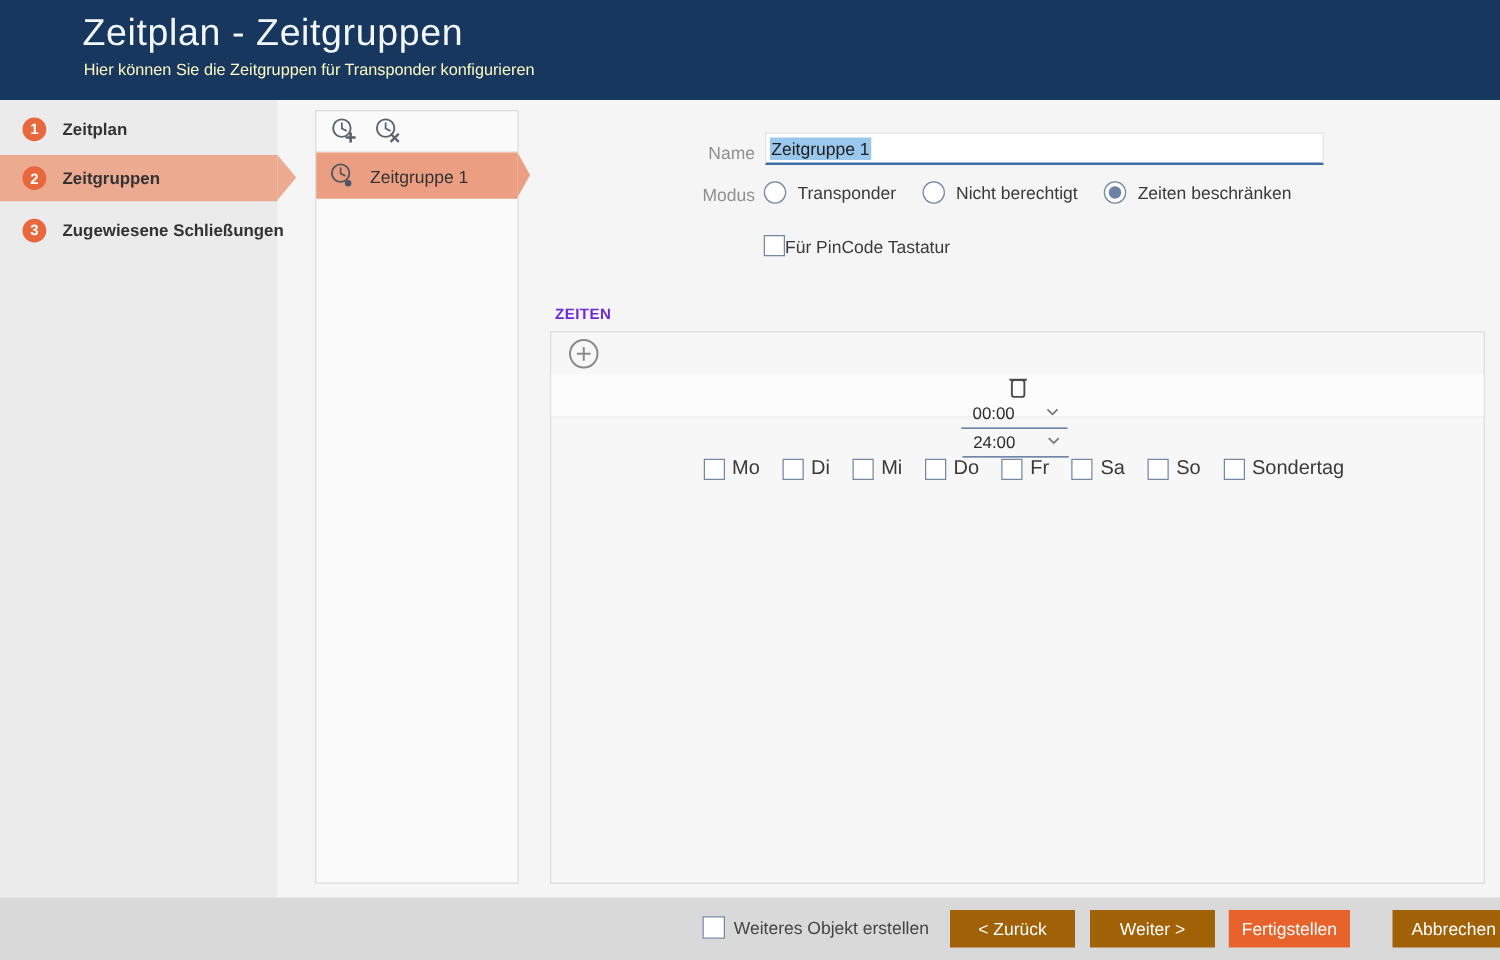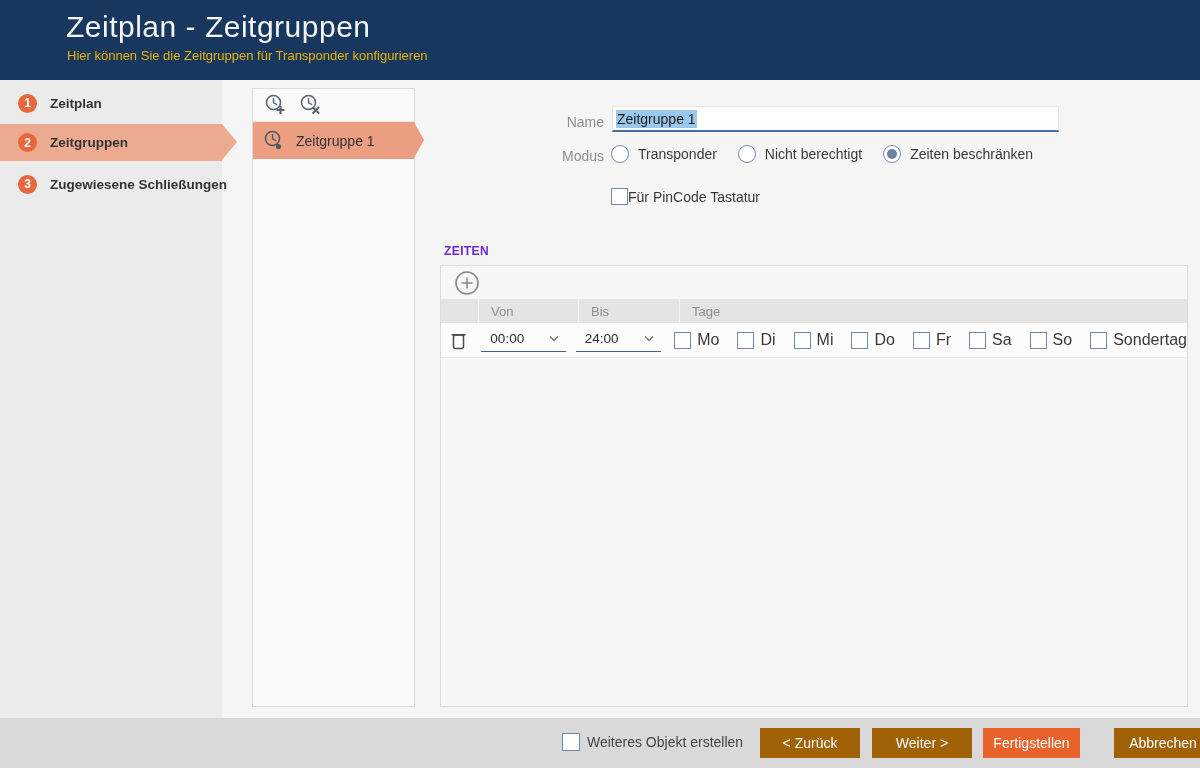--- a/index.html
+++ b/index.html
@@ -14,21 +14,21 @@
   
   .app-header {
     position: absolute; top: 0; left: 0; width: 1200px; height: 80px;
     background: #17375e; color: #fff; padding-left: 44px;
   }
   .app-header .title {
     margin: 10px 0 0 22px; font-size: 30px; font-weight: 300;
     letter-spacing: 0.5px; color: #f4f7fa;
   }
   .app-header .subtitle {
-    margin: 4px 0 0 23px; font-size: 13px; color: #eab308;
+    margin: 4px 0 0 23px; font-size: 13px; color: #fef9c3;
   }
   
   .sidebar {
     position: absolute; top: 80px; left: 0; width: 222px; height: 638px;
     background: #ebebeb;
   }
   .step {
     position: relative; display: flex; align-items: center;
     height: 34px; padding-left: 18px; margin-top: 6px;
   }
@@ -113,21 +113,21 @@
     height: 24px; background: #e4e4e4; display: flex; align-items: center;
     font-size: 13px; color: #8f8f8f;
   }
   .ztable-header .hcell { height: 100%; display: flex; align-items: center; border-right: 1px solid #f3f3f3; }
   .hcell.c0 { width: 38px; }
   .hcell.c1 { width: 100px; padding-left: 12px; }
   .hcell.c2 { width: 101px; padding-left: 12px; }
   .hcell.c3 { flex: 1; padding-left: 12px; border-right: none; }
   .ztable-row {
     height: 35px; background: #fcfcfc; border-bottom: 1px solid #ececec;
-    display: flex; align-items: center;
+    display: flex; align-items: center; flex-direction: column;
   }
   .rcell { display: flex; align-items: center; }
   .rcell.c0 { width: 38px; justify-content: center; }
   .rcell.c1 { width: 100px; padding-left: 5px; }
   .rcell.c2 { width: 101px; padding-left: 6px; }
   .rcell.c3 { flex: 1; padding-left: 10px; gap: 18px; }
   .time-select {
     width: 85px; height: 23px; display: flex; align-items: center; justify-content: space-between;
     border-bottom: 1px solid #44618c; padding: 0 6px 2px 9px; cursor: pointer;
     font-size: 13.5px; color: #2d2d2d; background: transparent;
@@ -232,26 +232,20 @@
 <div class="zeiten-label">ZEITEN</div>
 
 <div class="zeiten-box">
   <div class="zeiten-toolbar">
     <span class="icon-btn">
       <svg width="26" height="26" viewBox="0 0 26 26">
         <circle cx="13" cy="13" r="11" fill="none" stroke="#8a8a8a" stroke-width="1.6"></circle>
         <path d="M13 7.5 V18.5 M7.5 13 H18.5" stroke="#8a8a8a" stroke-width="1.6"></path>
       </svg>
     </span>
-  </div>
-  <div class="ztable-header">
-    <div class="hcell c0"></div>
-    <div class="hcell c1">Von</div>
-    <div class="hcell c2">Bis</div>
-    <div class="hcell c3">Tage</div>
   </div>
   <div class="ztable-row">
     <div class="rcell c0">
       <span class="icon-btn">
         <svg width="15" height="21" viewBox="0 0 15 21">
           <rect x="2.5" y="5" width="10" height="13.5" rx="2" fill="none" stroke="#4a4a4a" stroke-width="1.5"></rect>
           <line x1="0.5" y1="4.8" x2="14.5" y2="4.8" stroke="#4a4a4a" stroke-width="1.6"></line>
         </svg>
       </span>
     </div>

